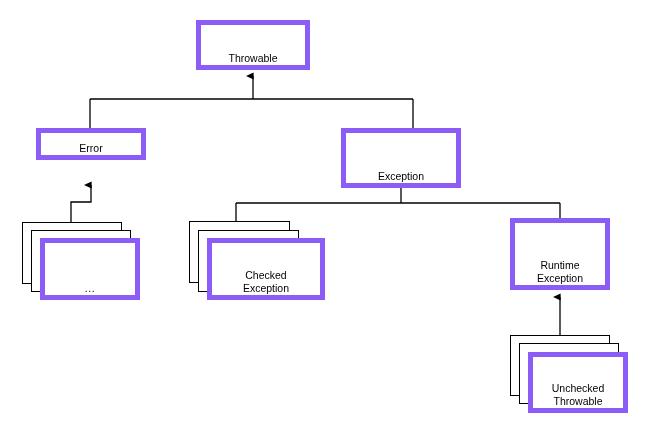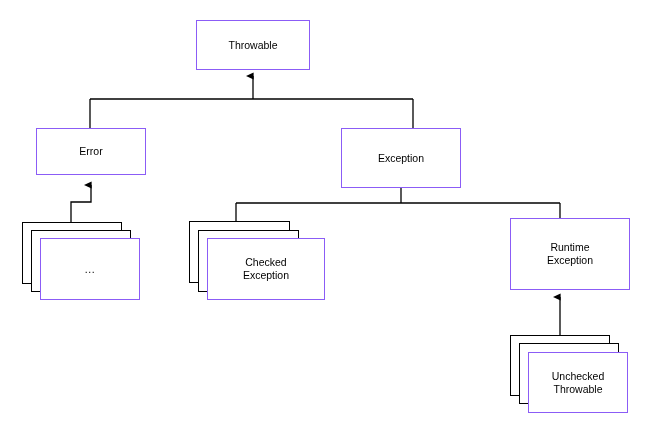--- a/index.html
+++ b/index.html
@@ -19,23 +19,23 @@
     position: absolute;
     left: 0;
     top: 0;
     width: 652px;
     height: 434px;
   }
   .node {
     position: absolute;
     box-sizing: border-box;
     background: #ffffff;
-    border: 1px solid #8b5cf6;
+    border: 5px solid #8b5cf6;
     display: flex;
-    align-items: center;
+    align-items: flex-end;
     justify-content: center;
     text-align: center;
     color: #000000;
     font-size: 10.5px;
     line-height: 13px;
     z-index: 3;
   }
   .node .label {
     white-space: pre-line;
     padding: 0 4px;
@@ -87,42 +87,42 @@
 
     <g>
       <path d="M 560 336 L 560 297" stroke="#000000" stroke-width="1.3" fill="none" marker-end="url(#arrowhead)"></path>
     </g>
   </svg>
 
   <div class="node" style="left:196px; top:20px; width:114px; height:50px;">
     <span class="label">Throwable</span>
   </div>
 
-  <div class="node" style="left:36px; top:128px; width:110px; height:47px;">
+  <div class="node" style="left:36px; top:128px; width:110px; height:32px;">
     <span class="label">Error</span>
   </div>
 
   <div class="node" style="left:341px; top:128px; width:120px; height:60px;">
     <span class="label">Exception</span>
   </div>
 
   <div class="stack-back" style="left:22px; top:222px; width:100px; height:62px;"></div>
   <div class="stack-back stack-mid" style="left:31px; top:230px; width:100px; height:62px;"></div>
   <div class="node" style="left:40px; top:238px; width:100px; height:62px;">
     <span class="label ellipsis-label">...</span>
   </div>
 
   <div class="stack-back" style="left:189px; top:221px; width:101px; height:62px;"></div>
   <div class="stack-back stack-mid" style="left:198px; top:230px; width:101px; height:62px;"></div>
   <div class="node" style="left:207px; top:238px; width:118px; height:62px;">
     <span class="label">Checked
 Exception</span>
   </div>
 
-  <div class="node" style="left:510px; top:218px; width:120px; height:72px;">
+  <div class="node" style="left:510px; top:218px; width:100px; height:72px;">
     <span class="label">Runtime
 Exception</span>
   </div>
 
   <div class="stack-back" style="left:510px; top:335px; width:100px; height:61px;"></div>
   <div class="stack-back stack-mid" style="left:519px; top:343px; width:100px; height:61px;"></div>
   <div class="node" style="left:528px; top:352px; width:100px; height:61px;">
     <span class="label">Unchecked
 Throwable</span>
   </div>

